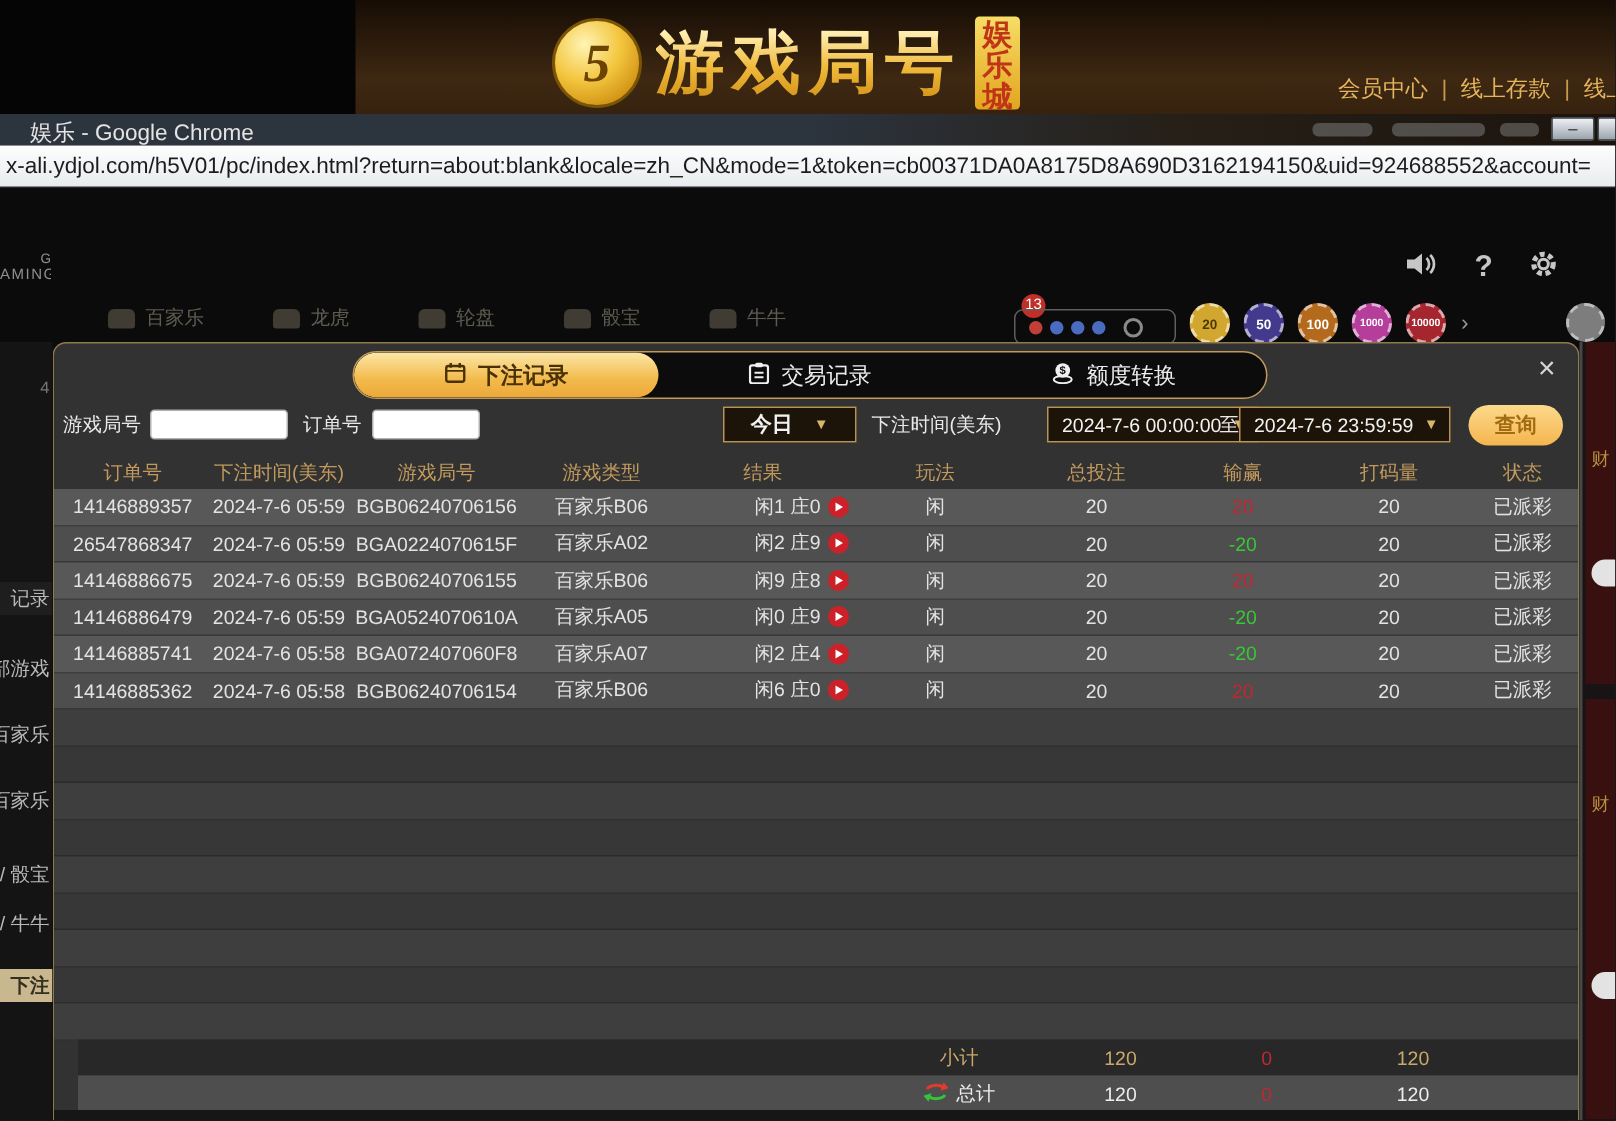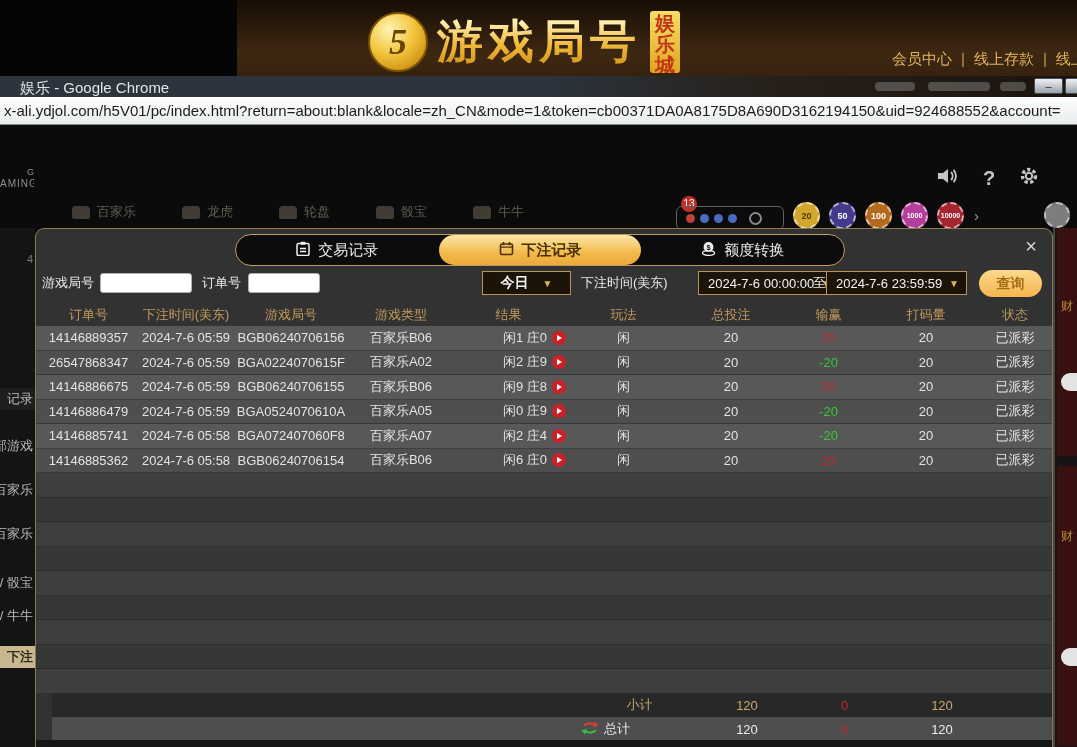--- a/index.html
+++ b/index.html
@@ -104,21 +104,21 @@
   .erow.odd{background:#3e3e3e;}.erow.even{background:#373737;}
   .red{color:#bf2830;}.green{color:#37c837;}
   .rescell{display:flex;align-items:center;justify-content:flex-end;gap:5px;}
   .playbtn{display:inline-flex;width:14px;height:14px;border-radius:50%;background:#cc2128;
     align-items:center;justify-content:center;cursor:pointer;flex:0 0 auto;}
   .playbtn::after{content:"";border-left:5px solid #fff;border-top:3.5px solid transparent;
     border-bottom:3.5px solid transparent;margin-left:1px;}
   .sumrow{position:absolute;left:16px;width:100%;height:24px;font-size:13px;}
   .subtotal{top:464px;background:#282828;color:#c8a96b;}
   .total{top:488px;background:#4e4e4e;color:#ececec;}
-  .sumlabel{display:flex;align-items:center;justify-content:flex-start;gap:6px;}
+  .sumlabel{display:flex;align-items:center;justify-content:center;gap:6px;}
   .dialog-bottom{position:absolute;left:0;bottom:0;width:100%;height:7px;background:#161616;}
 </style>
 </head>
 <body>
 
 <div class="screen">
 
   <div class="banner">
     <div class="banner-brown"></div>
     <div class="logo">
@@ -235,37 +235,37 @@
       <span class="rfrag" style="top:70px">财</span>
       <span class="rfrag" style="top:300px">财</span>
 
       <span class="rpill" style="top:145px"></span>
       <span class="rpill" style="top:420px"></span>
     </div>
   </div>
 
   <div class="dialog">
     <div class="tabbar" id="tabBar">
+        <div class="tab active">
+          <span><svg width="15" height="15" viewBox="0 0 15 15">
+              <rect x="1.5" y="3" width="12" height="10.5" rx="1.5" fill="none" stroke="#4a3105" stroke-width="1.6"></rect>
+              <line x1="4.5" y1="1" x2="4.5" y2="4.2" stroke="#4a3105" stroke-width="1.6"></line>
+              <line x1="10.5" y1="1" x2="10.5" y2="4.2" stroke="#4a3105" stroke-width="1.6"></line>
+              <line x1="1.5" y1="6.2" x2="13.5" y2="6.2" stroke="#4a3105" stroke-width="1.2"></line>
+            </svg></span>
+          <span>下注记录</span>
+        </div>
         <div class="tab">
           <span><svg width="14" height="15" viewBox="0 0 14 15">
               <rect x="1" y="2.5" width="12" height="12" rx="1.5" fill="none" stroke="#f0f0f0" stroke-width="1.5"></rect>
               <rect x="4.5" y="0.8" width="5" height="3" rx="1" fill="#f0f0f0"></rect>
               <line x1="4" y1="7.5" x2="10" y2="7.5" stroke="#f0f0f0" stroke-width="1.3"></line>
               <line x1="4" y1="10.5" x2="10" y2="10.5" stroke="#f0f0f0" stroke-width="1.3"></line>
             </svg></span>
           <span>交易记录</span>
-        </div>
-        <div class="tab active">
-          <span><svg width="15" height="15" viewBox="0 0 15 15">
-              <rect x="1.5" y="3" width="12" height="10.5" rx="1.5" fill="none" stroke="#4a3105" stroke-width="1.6"></rect>
-              <line x1="4.5" y1="1" x2="4.5" y2="4.2" stroke="#4a3105" stroke-width="1.6"></line>
-              <line x1="10.5" y1="1" x2="10.5" y2="4.2" stroke="#4a3105" stroke-width="1.6"></line>
-              <line x1="1.5" y1="6.2" x2="13.5" y2="6.2" stroke="#4a3105" stroke-width="1.2"></line>
-            </svg></span>
-          <span>下注记录</span>
         </div>
         <div class="tab">
           <span><svg width="15" height="15" viewBox="0 0 15 15">
               <ellipse cx="7.5" cy="12" rx="6" ry="2.4" fill="none" stroke="#f0f0f0" stroke-width="1.3"></ellipse>
               <circle cx="7.5" cy="6" r="4.9" fill="#f0f0f0"></circle>
               <text x="7.5" y="8.6" text-anchor="middle" font-size="7.5" font-weight="bold" fill="#0c0c0c">$</text>
             </svg></span>
           <span>额度转换</span>
         </div>
       </div>

